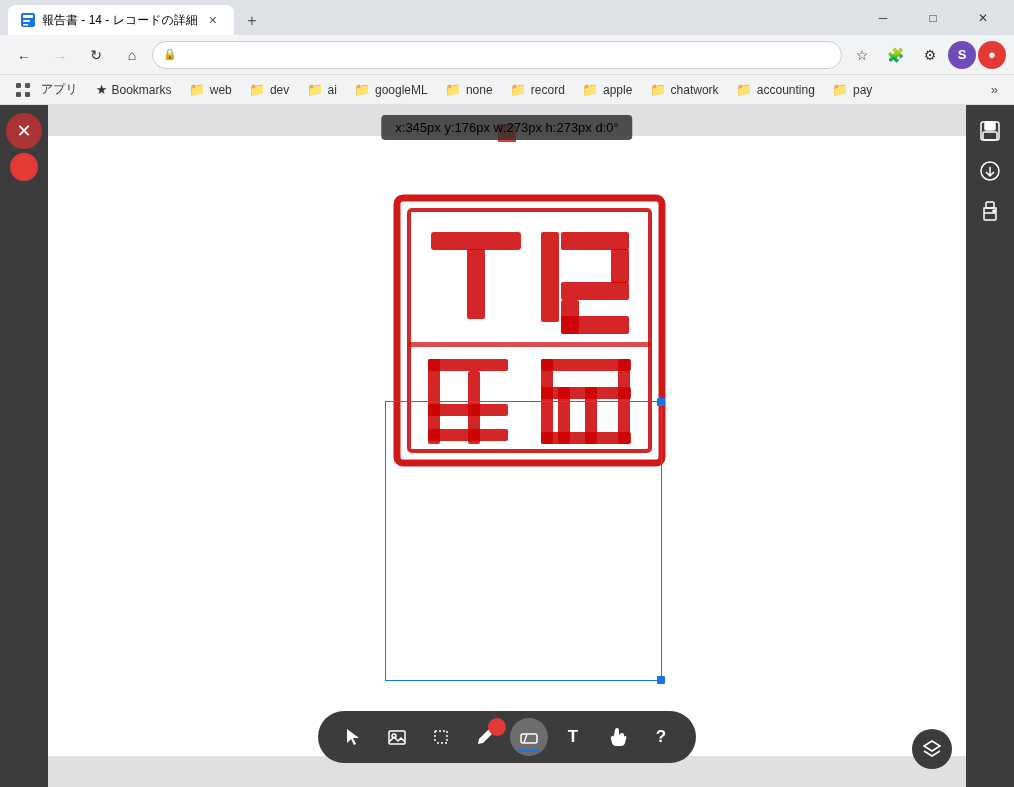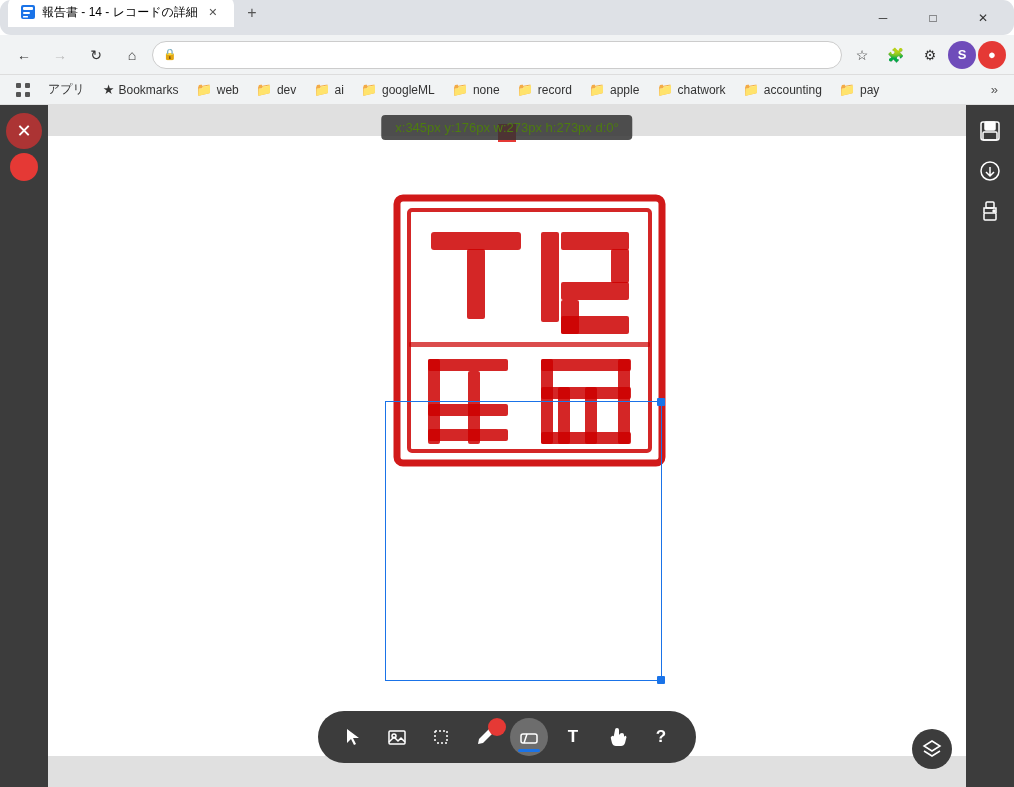--- a/index.html
+++ b/index.html
@@ -4,23 +4,22 @@
   <style>
     * { margin: 0; padding: 0; box-sizing: border-box; }
     body { width: 1014px; height: 787px; overflow: hidden; font-family: 'Segoe UI', Arial, sans-serif; font-size: 13px; background: #fff; }
 
     
     .titlebar {
       height: 35px;
       background: #dee1e6;
       display: flex;
       align-items: center;
-      padding: 8px 8px;
+      padding: 0 8px;
       user-select: none;
-      border-radius: 11px;
     }
     .titlebar-tabs {
       display: flex;
       align-items: flex-end;
       height: 100%;
       flex: 1;
     }
     .tab {
       display: flex;
       align-items: center;
@@ -184,21 +183,21 @@
       font-size: 12px;
       color: #333;
       white-space: nowrap;
     }
     .bm-folder {
       font-size: 13px;
     }
     .apps-btn {
       display: flex;
       align-items: center;
-      gap: 18px;
+      gap: 11px;
       padding: 2px 8px;
       border-radius: 4px;
       cursor: pointer;
       font-size: 12px;
       color: #333;
     }
     .bm-more {
       margin-left: auto;
       padding: 2px 8px;
       cursor: pointer;
@@ -261,21 +260,21 @@
       right: -4px;
     }
 
     
     .tooltip-overlay {
       position: absolute;
       top: 10px;
       left: 50%;
       transform: translateX(-50%);
       background: rgba(50, 50, 50, 0.85);
-      color: #4d7c0f;
+      color: #000000;
       padding: 5px 14px;
       border-radius: 4px;
       font-size: 13px;
       white-space: nowrap;
       pointer-events: none;
       z-index: 100;
     }
 
     
     .left-toolbar {

